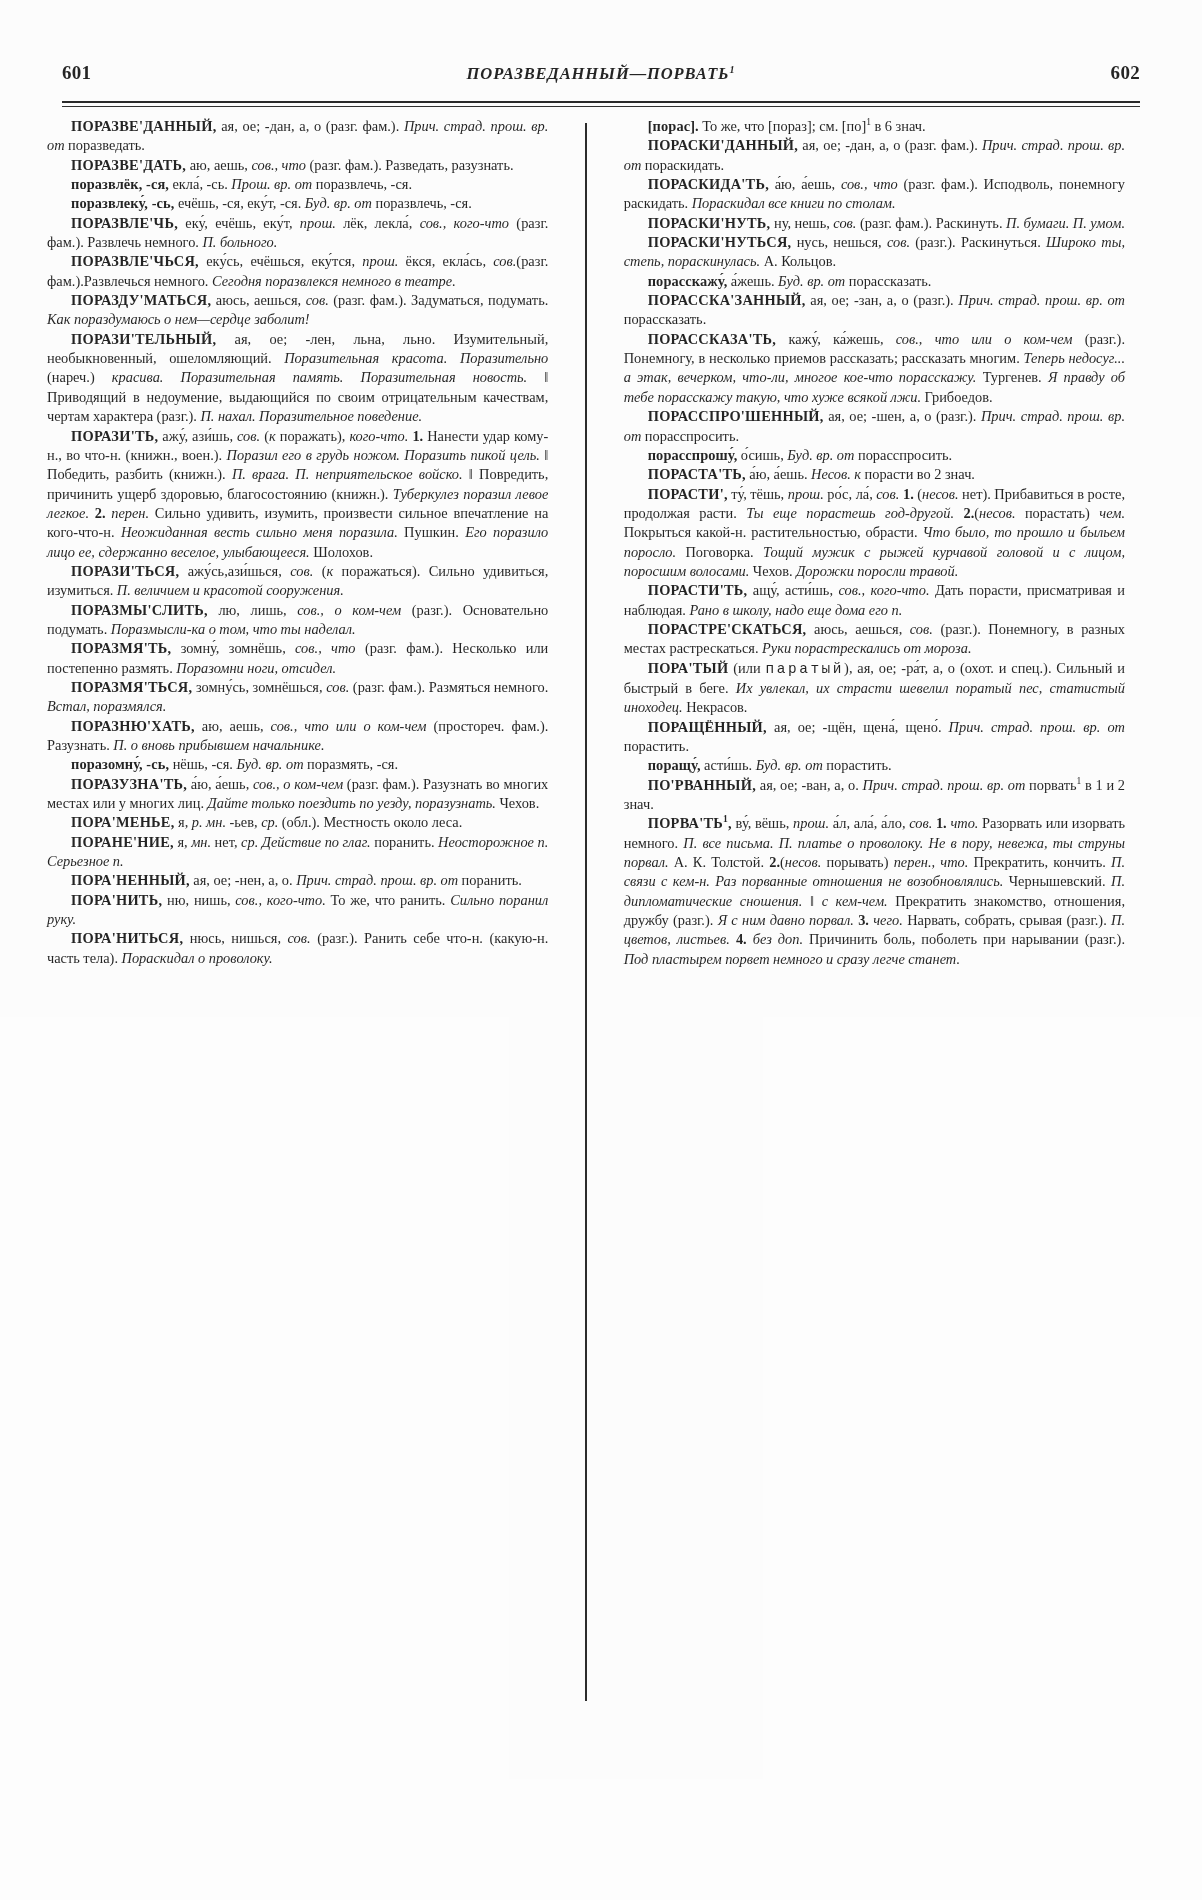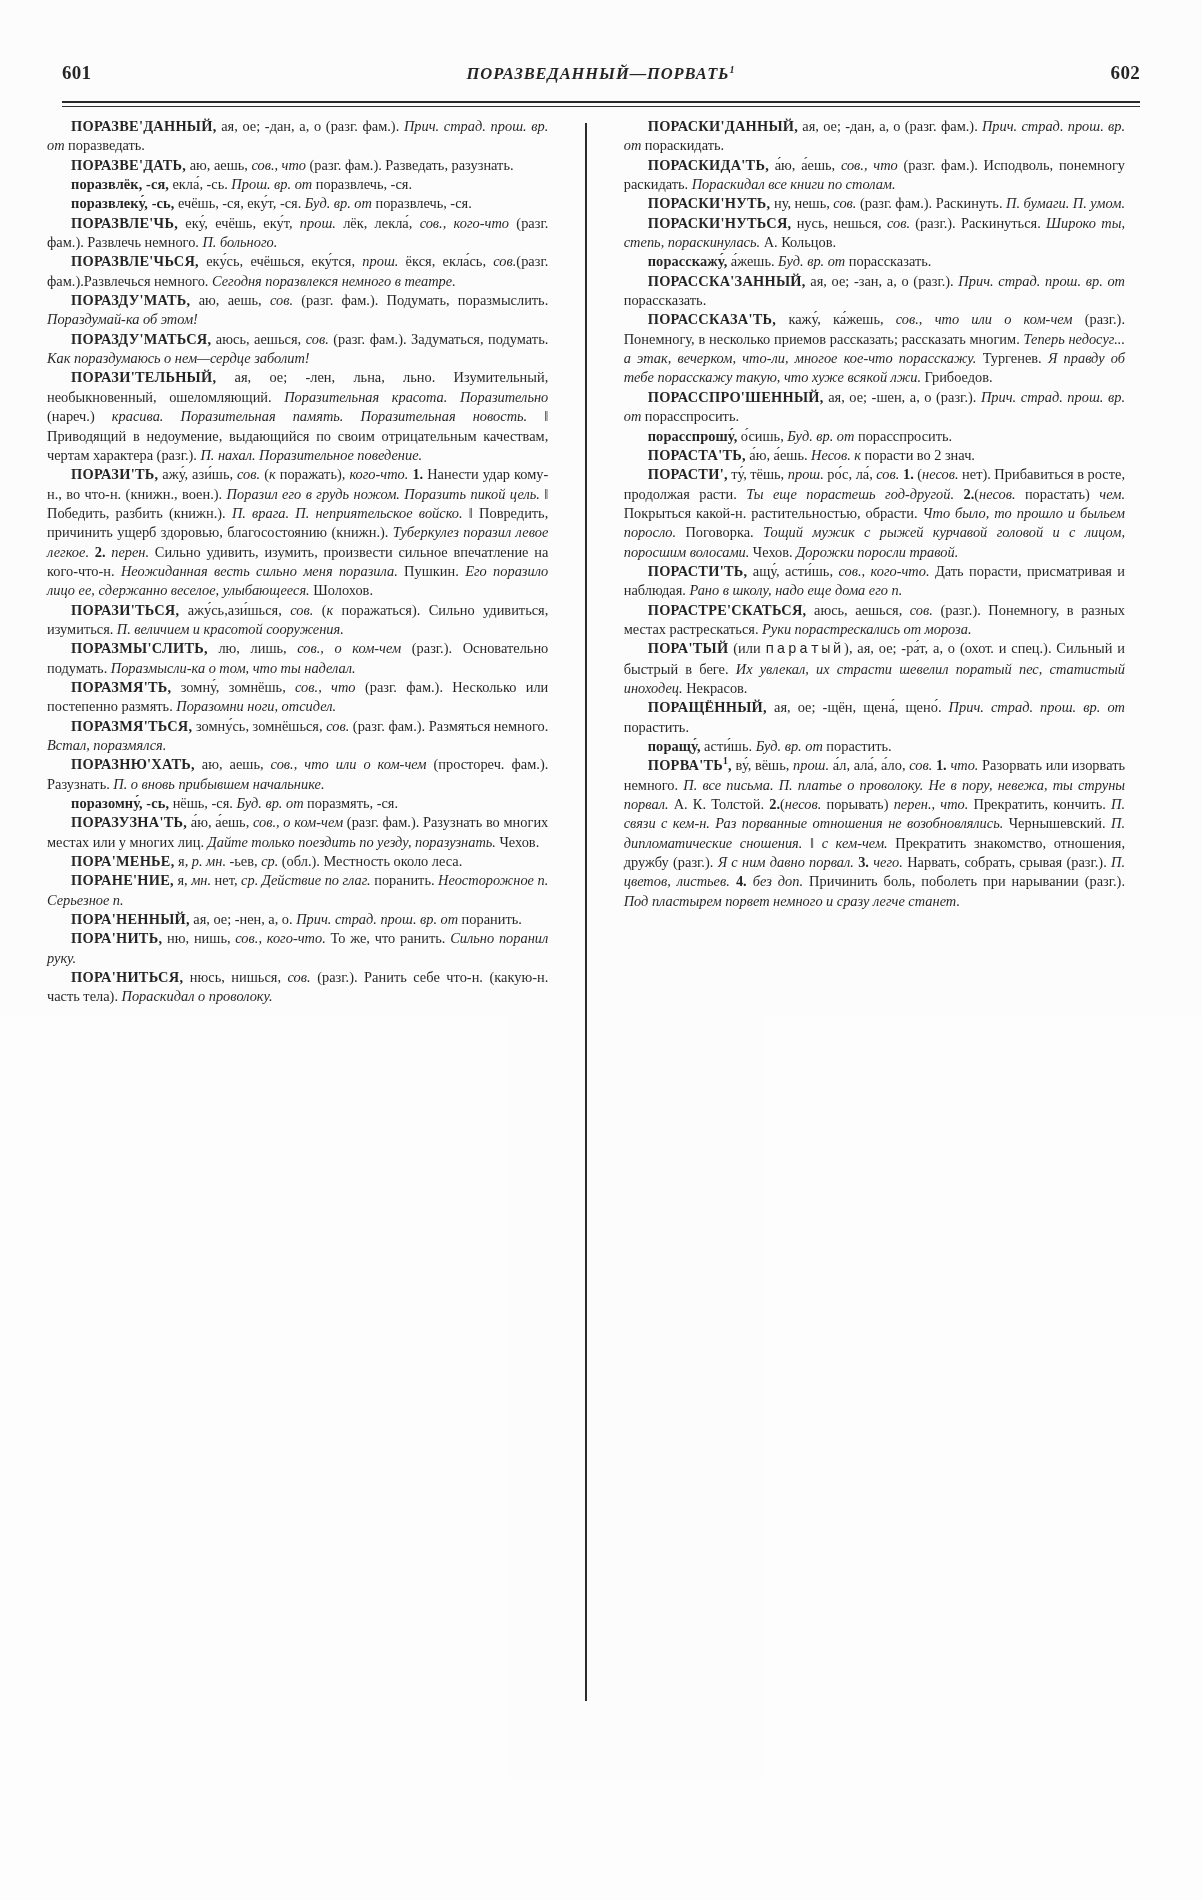--- a/index.html
+++ b/index.html
@@ -158,54 +158,55 @@
   </div>
 
   <div class="columns">
     <div class="col col-left" id="col-left">
         <p class="entry"><span class="hw">ПОРАЗВЕ'ДАННЫЙ,</span><span class="entry-body"> ая, ое; -дан, а, о (разг. фам.). <i>Прич. страд. прош. вр. от</i> поразведать.</span></p>
         <p class="entry"><span class="hw">ПОРАЗВЕ'ДАТЬ,</span><span class="entry-body"> аю, аешь, <i>сов., что</i> (разг. фам.). Разведать, разузнать.</span></p>
         <p class="entry"><span class="hw-sub">поразвлёк, -ся,</span><span class="entry-body"> екла́, -сь. <i>Прош. вр. от</i> поразвлечь, -ся.</span></p>
         <p class="entry"><span class="hw-sub">поразвлеку́, -сь,</span><span class="entry-body"> ечёшь, -ся, еку́т, -ся. <i>Буд. вр. от</i> поразвлечь, -ся.</span></p>
         <p class="entry"><span class="hw">ПОРАЗВЛЕ'ЧЬ,</span><span class="entry-body"> еку́, ечёшь, еку́т, <i>прош.</i> лёк, лекла́, <i>сов., кого-что</i> (разг. фам.). Развлечь немного. <i>П. больного.</i></span></p>
         <p class="entry"><span class="hw">ПОРАЗВЛЕ'ЧЬСЯ,</span><span class="entry-body"> еку́сь, ечёшься, еку́тся, <i>прош.</i> ёкся, екла́сь, <i>сов.</i>(разг. фам.).Развлечься немного. <i>Сегодня поразвлекся немного в театре.</i></span></p>
-        <p class="entry"><span class="hw">ПОРАЗДУ'МАТЬ,</span><span class="entry-body"> аю, аешь, <i>сов.</i> (разг. фам.). Подумать, поразмыслить. <i>Пораздумай-ка об этом!</i></span></p>
         <p class="entry"><span class="hw">ПОРАЗДУ'МАТЬСЯ,</span><span class="entry-body"> аюсь, аешься, <i>сов.</i> (разг. фам.). Задуматься, подумать. <i>Как пораздумаюсь о нем—сердце заболит!</i></span></p>
         <p class="entry"><span class="hw">ПОРАЗИ'ТЕЛЬНЫЙ,</span><span class="entry-body"> ая, ое; -лен, льна, льно. Изумительный, необыкновенный, ошеломляющий. <i>Поразительная красота. Поразительно</i> (нареч.) <i>красива. Поразительная память. Поразительная новость.</i> ‖ Приводящий в недоумение, выдающийся по своим отрицательным качествам, чертам характера (разг.). <i>П. нахал. Поразительное поведение.</i></span></p>
         <p class="entry"><span class="hw">ПОРАЗИ'ТЬ,</span><span class="entry-body"> ажу́, ази́шь, <i>сов.</i> (<i>к</i> поражать), <i>кого-что.</i> <b>1.</b> Нанести удар кому-н., во что-н. (книжн., воен.). <i>Поразил его в грудь ножом. Поразить пикой цель.</i> ‖ Победить, разбить (книжн.). <i>П. врага. П. неприятельское войско.</i> ‖ Повредить, причинить ущерб здоровью, благосостоянию (книжн.). <i>Туберкулез поразил левое легкое.</i> <b>2.</b> <i>перен.</i> Сильно удивить, изумить, произвести сильное впечатление на кого-что-н. <i>Неожиданная весть сильно меня поразила.</i> Пушкин. <i>Его поразило лицо ее, сдержанно веселое, улыбающееся.</i> Шолохов.</span></p>
         <p class="entry"><span class="hw">ПОРАЗИ'ТЬСЯ,</span><span class="entry-body"> ажу́сь,ази́шься, <i>сов.</i> (<i>к</i> поражаться). Сильно удивиться, изумиться. <i>П. величием и красотой сооружения.</i></span></p>
         <p class="entry"><span class="hw">ПОРАЗМЫ'СЛИТЬ,</span><span class="entry-body"> лю, лишь, <i>сов., о ком-чем</i> (разг.). Основательно подумать. <i>Поразмысли-ка о том, что ты наделал.</i></span></p>
         <p class="entry"><span class="hw">ПОРАЗМЯ'ТЬ,</span><span class="entry-body"> зомну́, зомнёшь, <i>сов., что</i> (разг. фам.). Несколько или постепенно размять. <i>Поразомни ноги, отсидел.</i></span></p>
         <p class="entry"><span class="hw">ПОРАЗМЯ'ТЬСЯ,</span><span class="entry-body"> зомну́сь, зомнёшься, <i>сов.</i> (разг. фам.). Размяться немного. <i>Встал, поразмялся.</i></span></p>
         <p class="entry"><span class="hw">ПОРАЗНЮ'ХАТЬ,</span><span class="entry-body"> аю, аешь, <i>сов., что или о ком-чем</i> (простореч. фам.). Разузнать. <i>П. о вновь прибывшем начальнике.</i></span></p>
         <p class="entry"><span class="hw-sub">поразомну́, -сь,</span><span class="entry-body"> нёшь, -ся. <i>Буд. вр. от</i> поразмять, -ся.</span></p>
         <p class="entry"><span class="hw">ПОРАЗУЗНА'ТЬ,</span><span class="entry-body"> а́ю, а́ешь, <i>сов., о ком-чем</i> (разг. фам.). Разузнать во многих местах или у многих лиц. <i>Дайте только поездить по уезду, поразузнать.</i> Чехов.</span></p>
         <p class="entry"><span class="hw">ПОРА'МЕНЬЕ,</span><span class="entry-body"> я, <i>р. мн.</i> -ьев, <i>ср.</i> (обл.). Местность около леса.</span></p>
         <p class="entry"><span class="hw">ПОРАНЕ'НИЕ,</span><span class="entry-body"> я, <i>мн.</i> нет, <i>ср. Действие по глаг.</i> поранить. <i>Неосторожное п. Серьезное п.</i></span></p>
         <p class="entry"><span class="hw">ПОРА'НЕННЫЙ,</span><span class="entry-body"> ая, ое; -нен, а, о. <i>Прич. страд. прош. вр. от</i> поранить.</span></p>
         <p class="entry"><span class="hw">ПОРА'НИТЬ,</span><span class="entry-body"> ню, нишь, <i>сов., кого-что.</i> То же, что ранить. <i>Сильно поранил руку.</i></span></p>
         <p class="entry"><span class="hw">ПОРА'НИТЬСЯ,</span><span class="entry-body"> нюсь, нишься, <i>сов.</i> (разг.). Ранить себе что-н. (какую-н. часть тела). <i>Пораскидал о проволоку.</i></span></p>
       </div>
     <div class="col-gutter">
       <div class="col-rule"></div>
     </div>
     <div class="col col-right" id="col-right">
+        <p class="entry"><span class="hw-sub">[порас].</span><span class="entry-body"> То же, что [пораз]; см. [по]<sup>1</sup> в 6 знач.</span></p>
         <p class="entry"><span class="hw">ПОРАСКИ'ДАННЫЙ,</span><span class="entry-body"> ая, ое; -дан, а, о (разг. фам.). <i>Прич. страд. прош. вр. от</i> пораскидать.</span></p>
         <p class="entry"><span class="hw">ПОРАСКИДА'ТЬ,</span><span class="entry-body"> а́ю, а́ешь, <i>сов., что</i> (разг. фам.). Исподволь, понемногу раскидать. <i>Пораскидал все книги по столам.</i></span></p>
         <p class="entry"><span class="hw">ПОРАСКИ'НУТЬ,</span><span class="entry-body"> ну, нешь, <i>сов.</i> (разг. фам.). Раскинуть. <i>П. бумаги. П. умом.</i></span></p>
         <p class="entry"><span class="hw">ПОРАСКИ'НУТЬСЯ,</span><span class="entry-body"> нусь, нешься, <i>сов.</i> (разг.). Раскинуться. <i>Широко ты, степь, пораскинулась.</i> А. Кольцов.</span></p>
         <p class="entry"><span class="hw-sub">порасскажу́,</span><span class="entry-body"> а́жешь. <i>Буд. вр. от</i> порассказать.</span></p>
         <p class="entry"><span class="hw">ПОРАССКА'ЗАННЫЙ,</span><span class="entry-body"> ая, ое; -зан, а, о (разг.). <i>Прич. страд. прош. вр. от</i> порассказать.</span></p>
         <p class="entry"><span class="hw">ПОРАССКАЗА'ТЬ,</span><span class="entry-body"> кажу́, ка́жешь, <i>сов., что или о ком-чем</i> (разг.). Понемногу, в несколько приемов рассказать; рассказать многим. <i>Теперь недосуг... а этак, вечерком, что-ли, многое кое-что порасскажу.</i> Тургенев. <i>Я правду об тебе порасскажу такую, что хуже всякой лжи.</i> Грибоедов.</span></p>
         <p class="entry"><span class="hw">ПОРАССПРО'ШЕННЫЙ,</span><span class="entry-body"> ая, ое; -шен, а, о (разг.). <i>Прич. страд. прош. вр. от</i> порасспросить.</span></p>
         <p class="entry"><span class="hw-sub">порасспрошу́,</span><span class="entry-body"> о́сишь, <i>Буд. вр. от</i> порасспросить.</span></p>
         <p class="entry"><span class="hw">ПОРАСТА'ТЬ,</span><span class="entry-body"> а́ю, а́ешь. <i>Несов. к</i> порасти во 2 знач.</span></p>
         <p class="entry"><span class="hw">ПОРАСТИ',</span><span class="entry-body"> ту́, тёшь, <i>прош.</i> ро́с, ла́, <i>сов.</i> <b>1.</b> (<i>несов.</i> нет). Прибавиться в росте, продолжая расти. <i>Ты еще порастешь год-другой.</i> <b>2.</b>(<i>несов.</i> порастать) <i>чем.</i> Покрыться какой-н. растительностью, обрасти. <i>Что было, то прошло и быльем поросло.</i> Поговорка. <i>Тощий мужик с рыжей курчавой головой и с лицом, поросшим волосами.</i> Чехов. <i>Дорожки поросли травой.</i></span></p>
         <p class="entry"><span class="hw">ПОРАСТИ'ТЬ,</span><span class="entry-body"> ащу́, асти́шь, <i>сов., кого-что.</i> Дать порасти, присматривая и наблюдая. <i>Рано в школу, надо еще дома его п.</i></span></p>
         <p class="entry"><span class="hw">ПОРАСТРЕ'СКАТЬСЯ,</span><span class="entry-body"> аюсь, аешься, <i>сов.</i> (разг.). Понемногу, в разных местах растрескаться. <i>Руки порастрескались от мороза.</i></span></p>
         <p class="entry"><span class="hw">ПОРА'ТЫЙ</span><span class="entry-body"> (или <span class="spaced">паратый</span>), ая, ое; -ра́т, а, о (охот. и спец.). Сильный и быстрый в беге. <i>Их увлекал, их страсти шевелил поратый пес, статистый иноходец.</i> Некрасов.</span></p>
         <p class="entry"><span class="hw">ПОРАЩЁННЫЙ,</span><span class="entry-body"> ая, ое; -щён, щена́, щено́. <i>Прич. страд. прош. вр. от</i> порастить.</span></p>
         <p class="entry"><span class="hw-sub">поращу́,</span><span class="entry-body"> асти́шь. <i>Буд. вр. от</i> порастить.</span></p>
+        <p class="entry"><span class="hw">ПО'РВАННЫЙ,</span><span class="entry-body"> ая, ое; -ван, а, о. <i>Прич. страд. прош. вр. от</i> порвать<sup>1</sup> в 1 и 2 знач.</span></p>
         <p class="entry"><span class="hw">ПОРВА'ТЬ<sup>1</sup>,</span><span class="entry-body"> ву́, вёшь, <i>прош.</i> а́л, ала́, а́ло, <i>сов.</i> <b>1.</b> <i>что.</i> Разорвать или изорвать немного. <i>П. все письма. П. платье о проволоку. Не в пору, невежа, ты струны порвал.</i> А. К. Толстой. <b>2.</b>(<i>несов.</i> порывать) <i>перен., что.</i> Прекратить, кончить. <i>П. связи с кем-н. Раз порванные отношения не возобновлялись.</i> Чернышевский. <i>П. дипломатические сношения.</i> ‖ <i>с кем-чем.</i> Прекратить знакомство, отношения, дружбу (разг.). <i>Я с ним давно порвал.</i> <b>3.</b> <i>чего.</i> Нарвать, собрать, срывая (разг.). <i>П. цветов, листьев.</i> <b>4.</b> <i>без доп.</i> Причинить боль, поболеть при нарывании (разг.). <i>Под пластырем порвет немного и сразу легче станет.</i></span></p>
       </div>
   </div>
 
 </div>
 
 </body></html>

